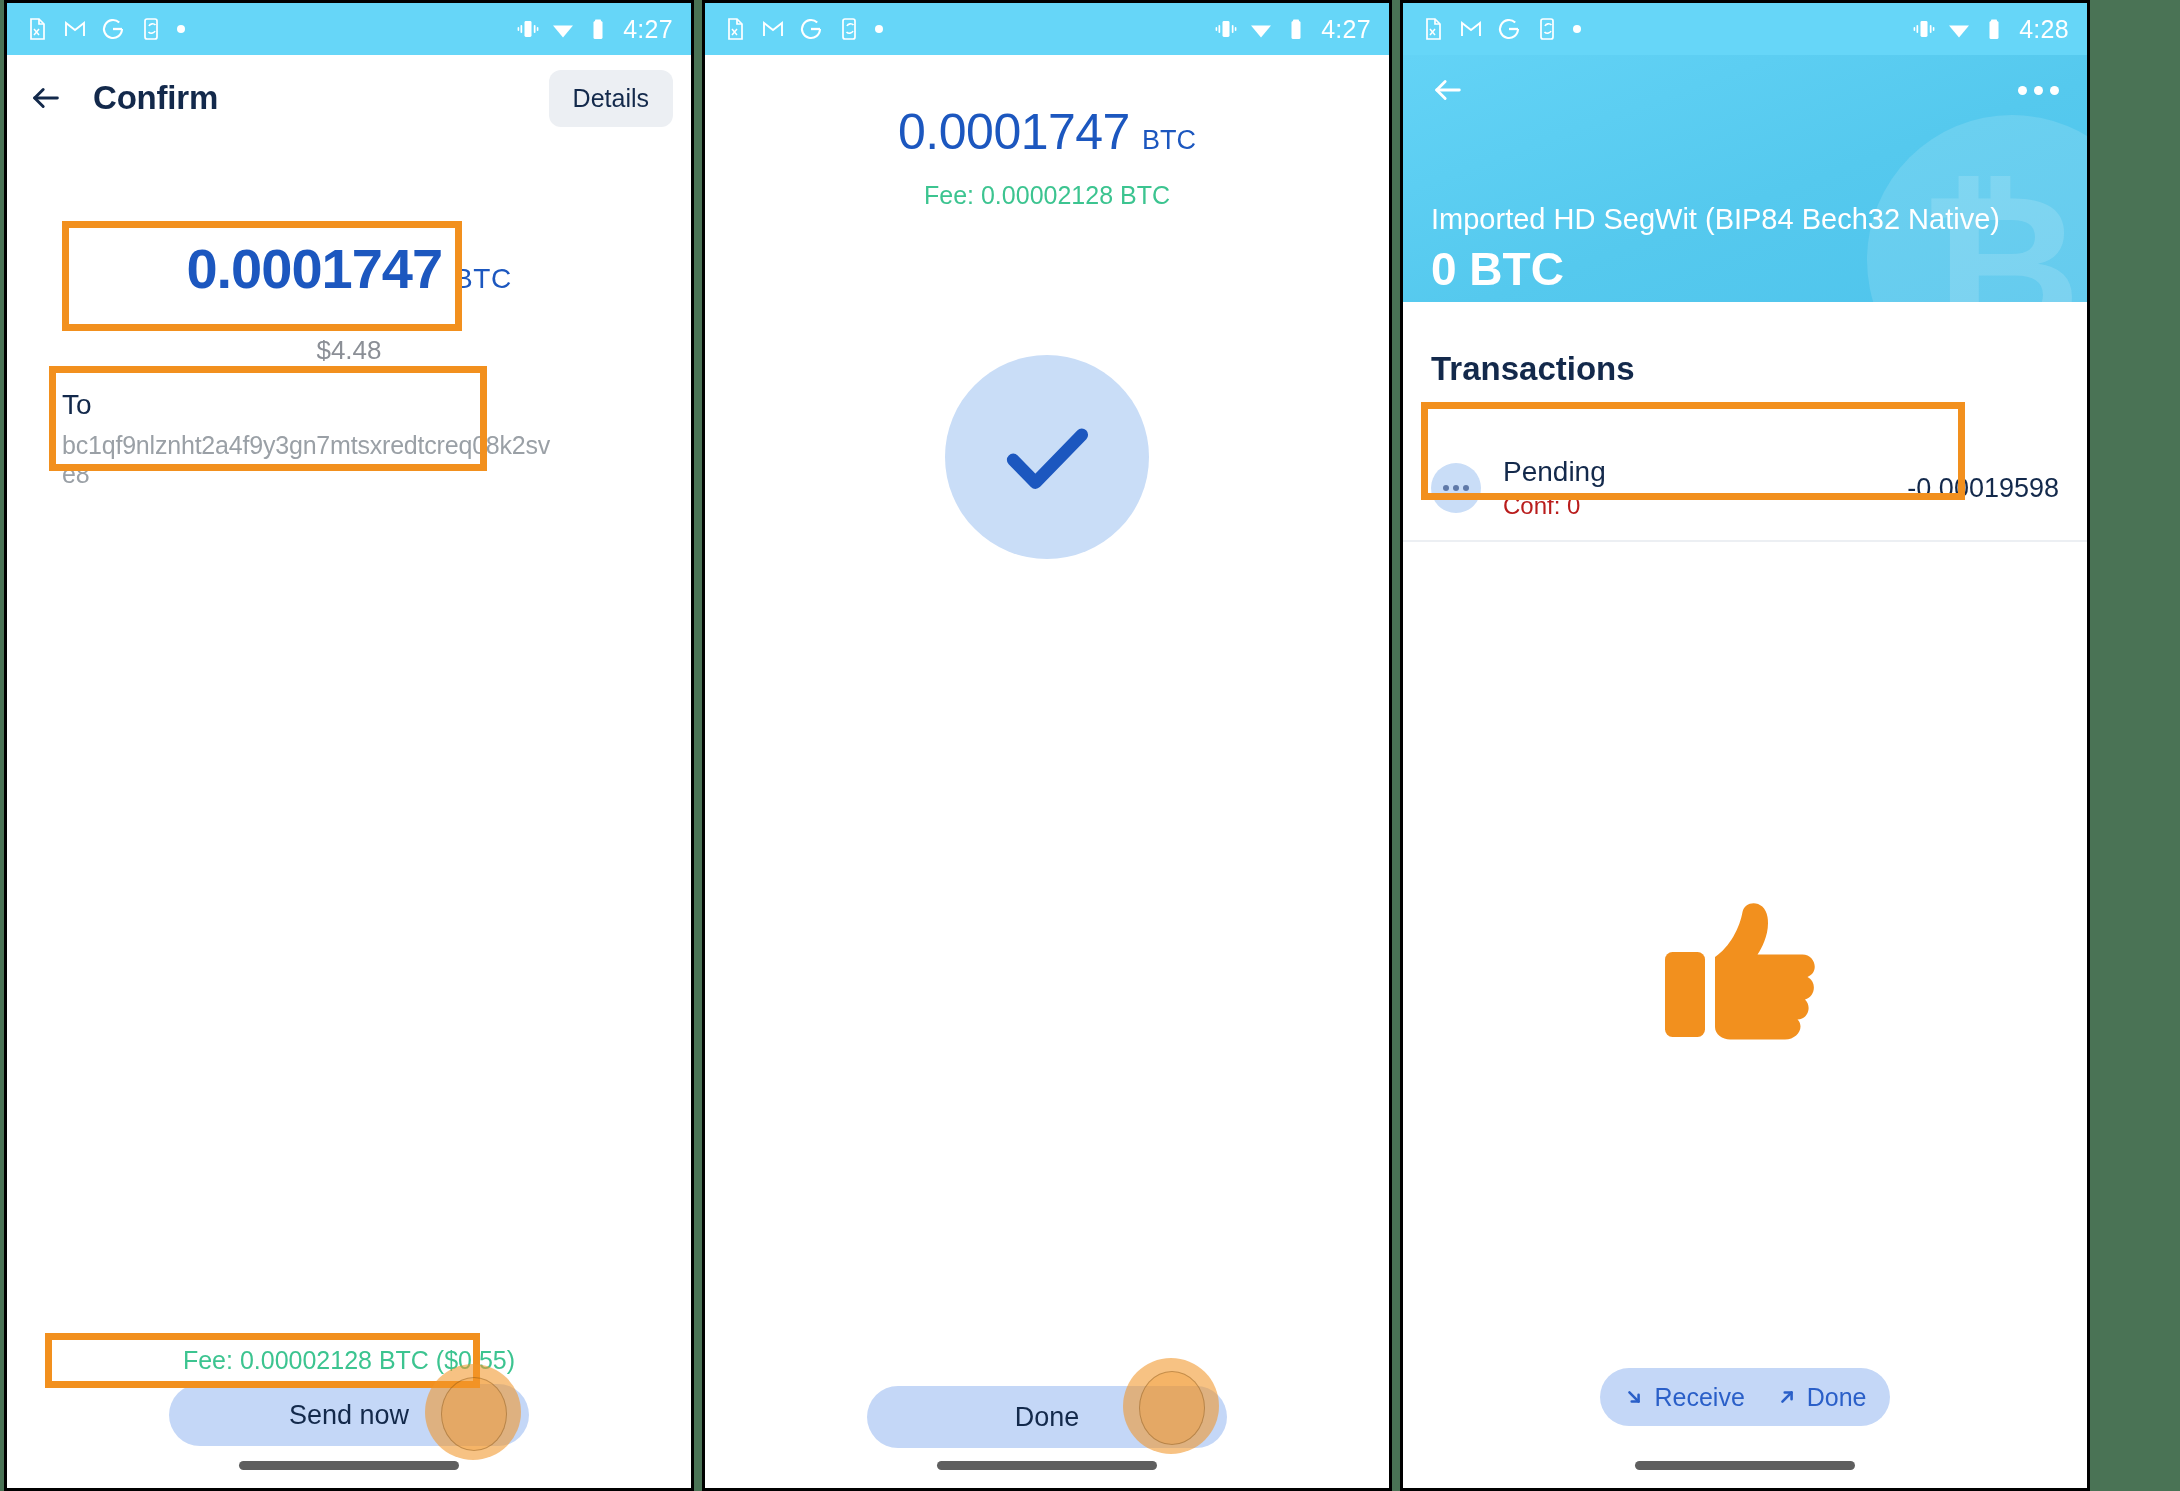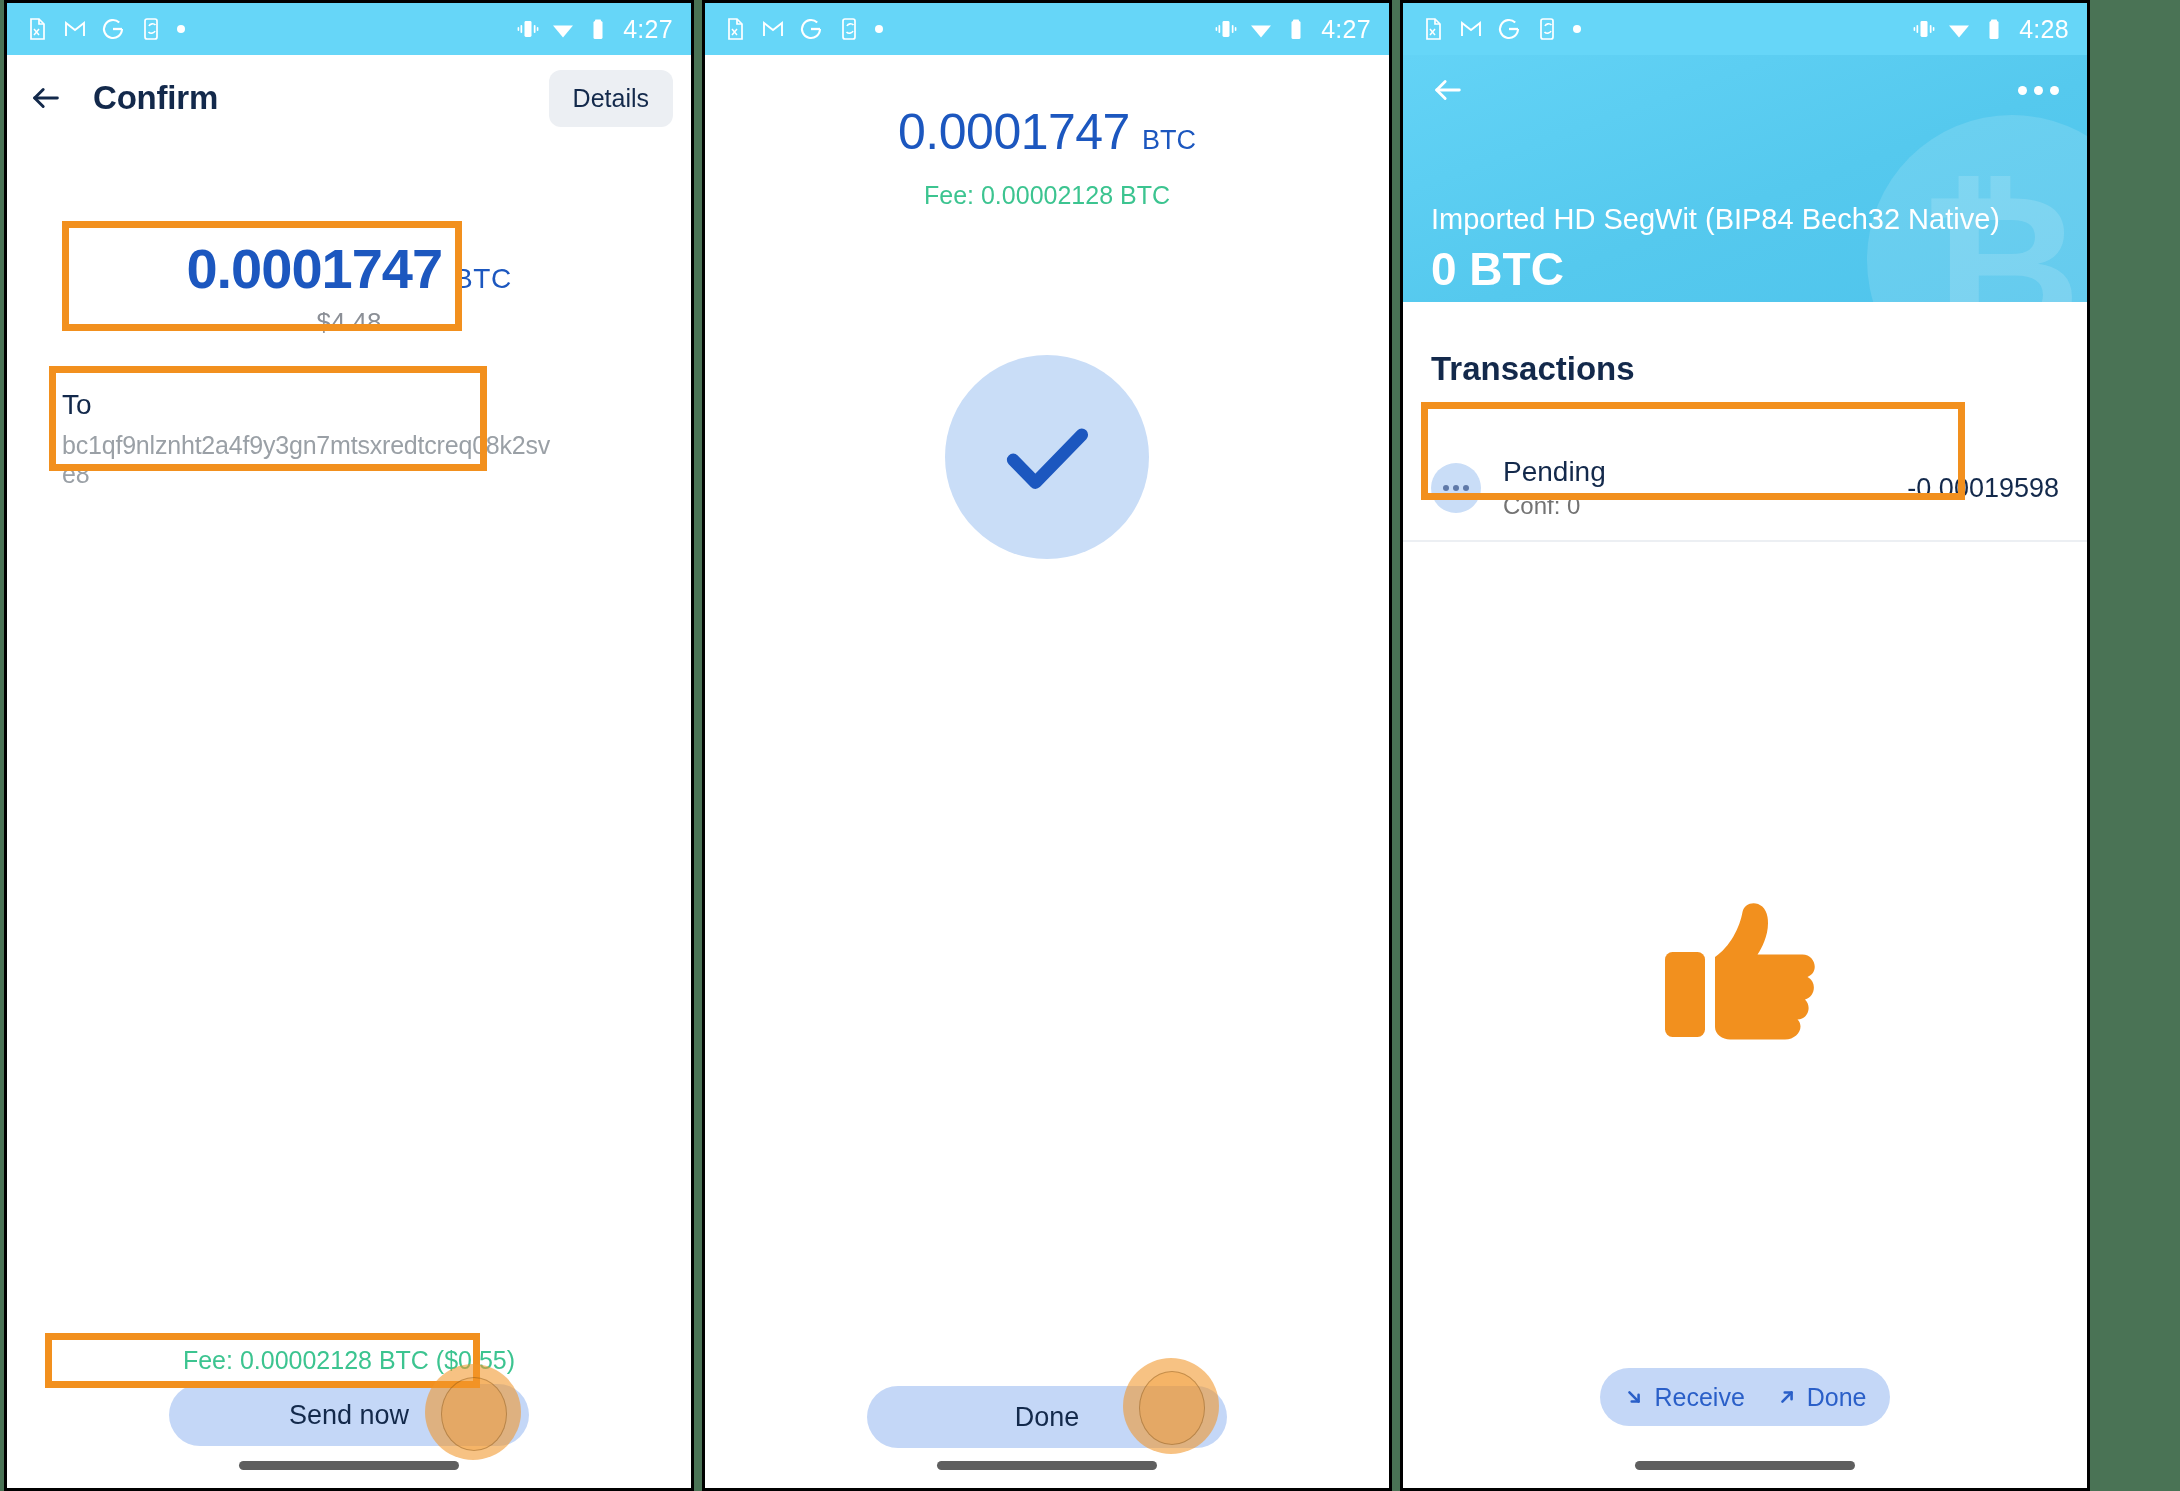--- a/index.html
+++ b/index.html
@@ -116,21 +116,21 @@
     color: #1c57bf;
     letter-spacing: -1px;
   }
   .amt-unit {
     font-size: 28px;
     font-weight: 400;
     color: #1c57bf;
     letter-spacing: 0.5px;
   }
   .amt-fiat {
-    margin-top: 6px;
+    margin-top: 34px;
     font-size: 26px;
     color: #8b8f96;
   }
 
   .to-block {
     position: absolute;
     left: 55px;
     top: 288px;
     width: 500px;
   }
@@ -307,21 +307,21 @@
   }
   .tx-icon.pending { background: #c9ddf7; }
   .tx-icon.received { background: #c8f2d8; }
   .tx-icon.pending i {
     display: block; width: 6px; height: 6px; border-radius: 50%;
     background: #5f79a8; margin: 0 2px;
   }
   .tx-dots { display: flex; }
   .tx-main { flex: 1 1 auto; min-width: 0; }
   .tx-primary { font-size: 28px; color: #13294b; }
-  .tx-secondary { font-size: 24px; color: #737373; margin-top: 4px; }
+  .tx-secondary { font-size: 24px; color: #b91c1c; margin-top: 4px; }
   .tx-amount { font-size: 27px; flex: 0 0 auto; }
   .tx-amount.neg { color: #13294b; }
   .tx-amount.pos { color: #3cc490; }
   .tx-sep { height: 2px; background: #eceff3; margin: 0; }
 
   .thumbs {
     position: absolute;
     left: 50%;
     top: 600px;
     transform: translateX(-50%);

